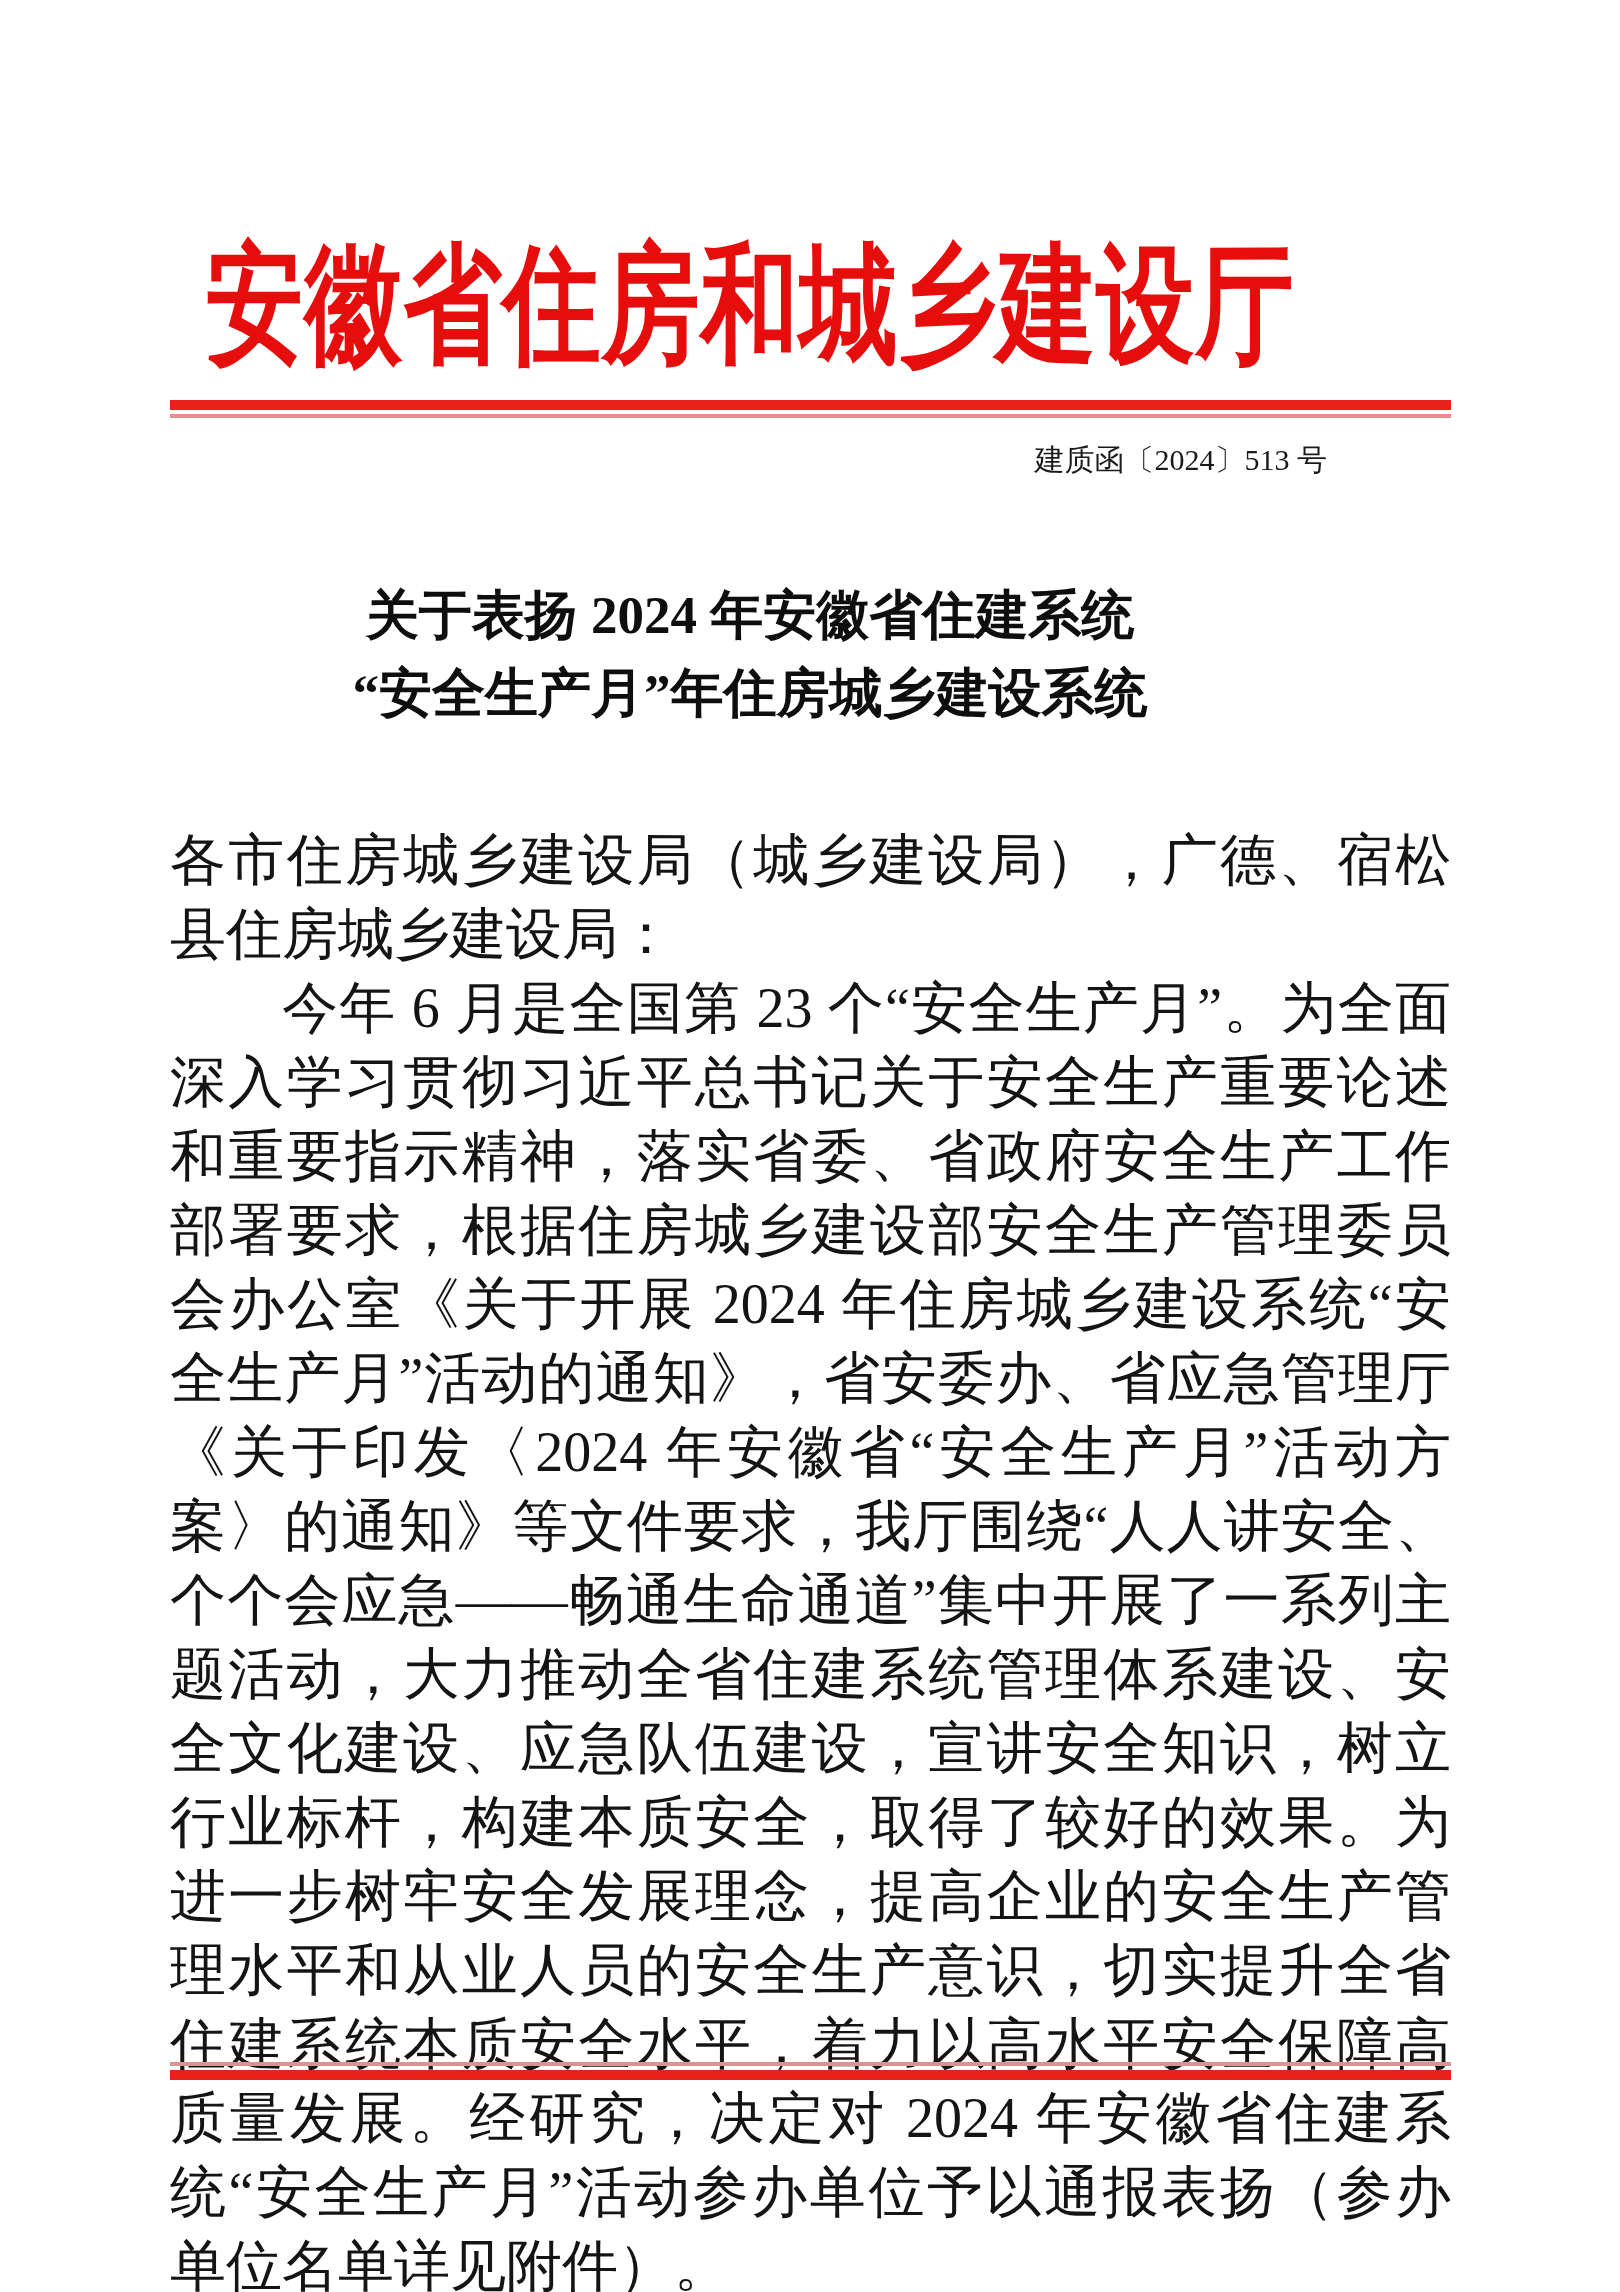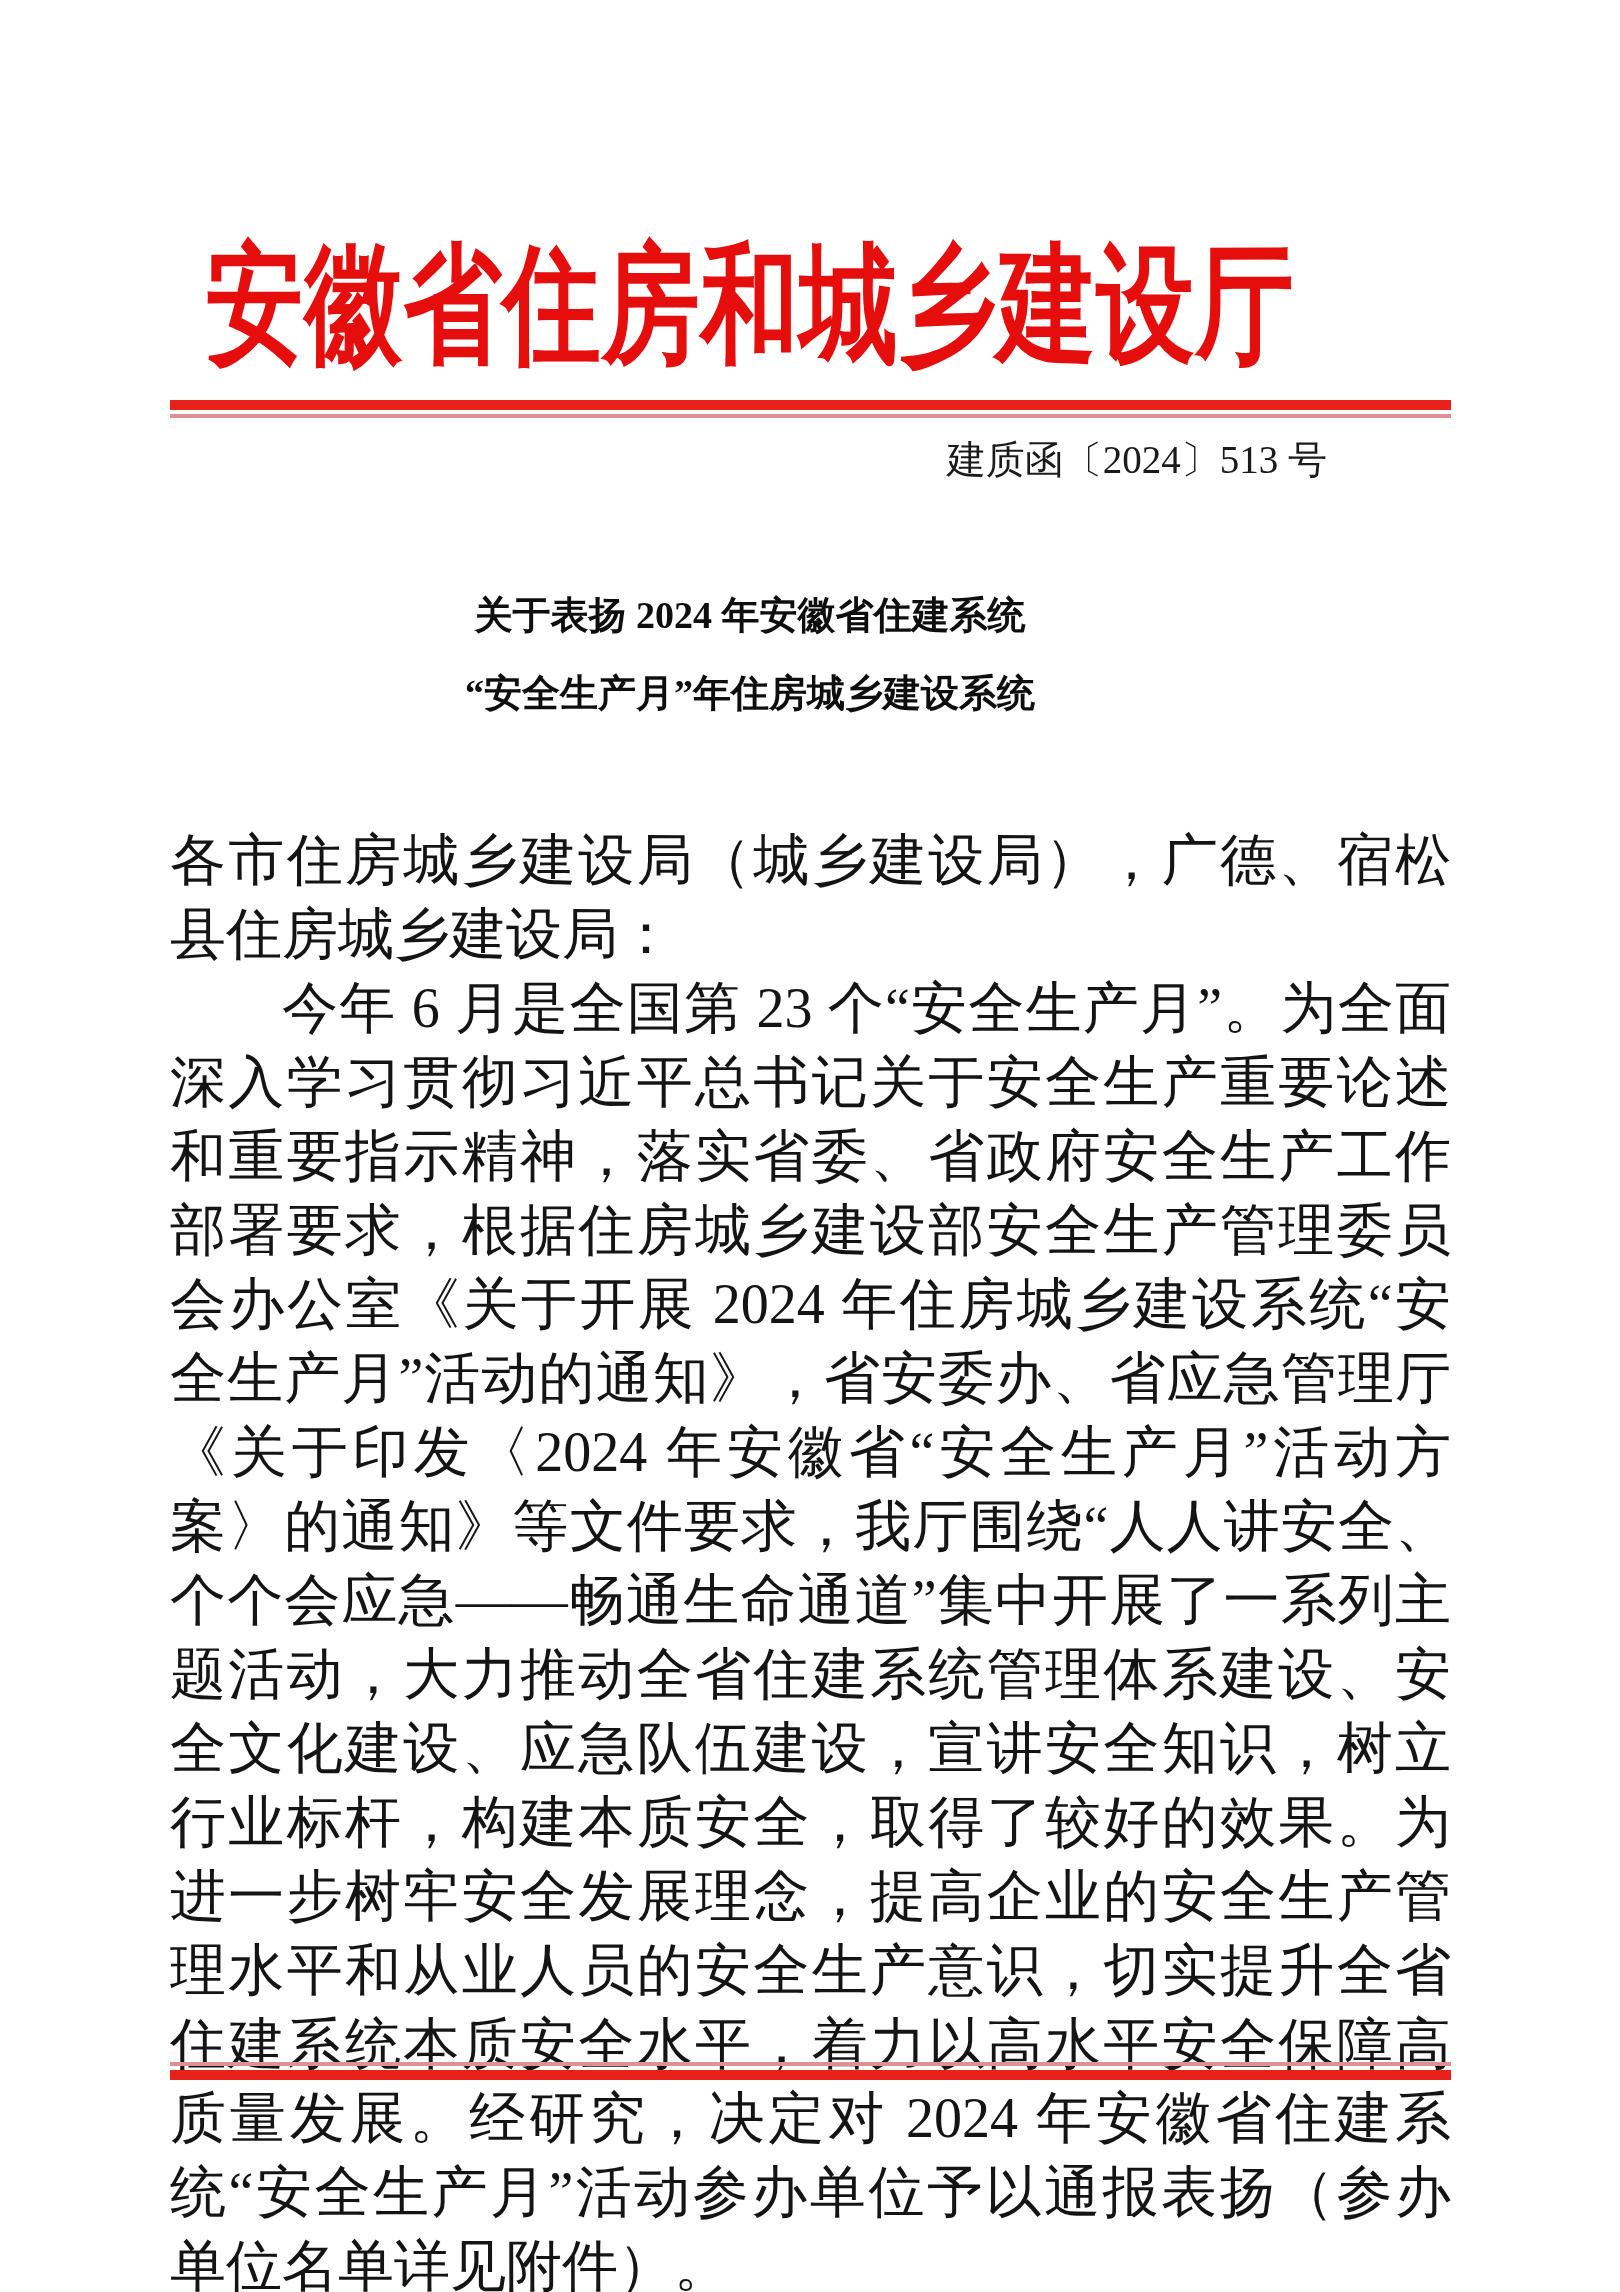--- a/index.html
+++ b/index.html
@@ -53,34 +53,34 @@
     height: 3.9px;
     background: #e09090;
   }
   .rule-top .rule-thin { margin-top: 3.9px; }
   .rule-bottom .rule-thin { margin-bottom: 3.9px; }
   
   .doc-number {
     position: absolute;
     top: 434px;
     right: 173px;
-    font-size: 39px;
+    font-size: 30px;
     line-height: 51px;
     color: #1a1a1a;
     white-space: nowrap;
   }
   
   .doc-title {
     position: absolute;
     top: 576px;
     left: 0;
     right: 0;
     margin: 0;
     text-align: center;
-    font-size: 38px;
+    font-size: 53px;
     font-weight: 700;
     line-height: 78px;
     color: #0e0e0e;
   }
   .doc-title span { display: block; }
   
   .body-text {
     position: absolute;
     top: 823px;
     left: 170px;

